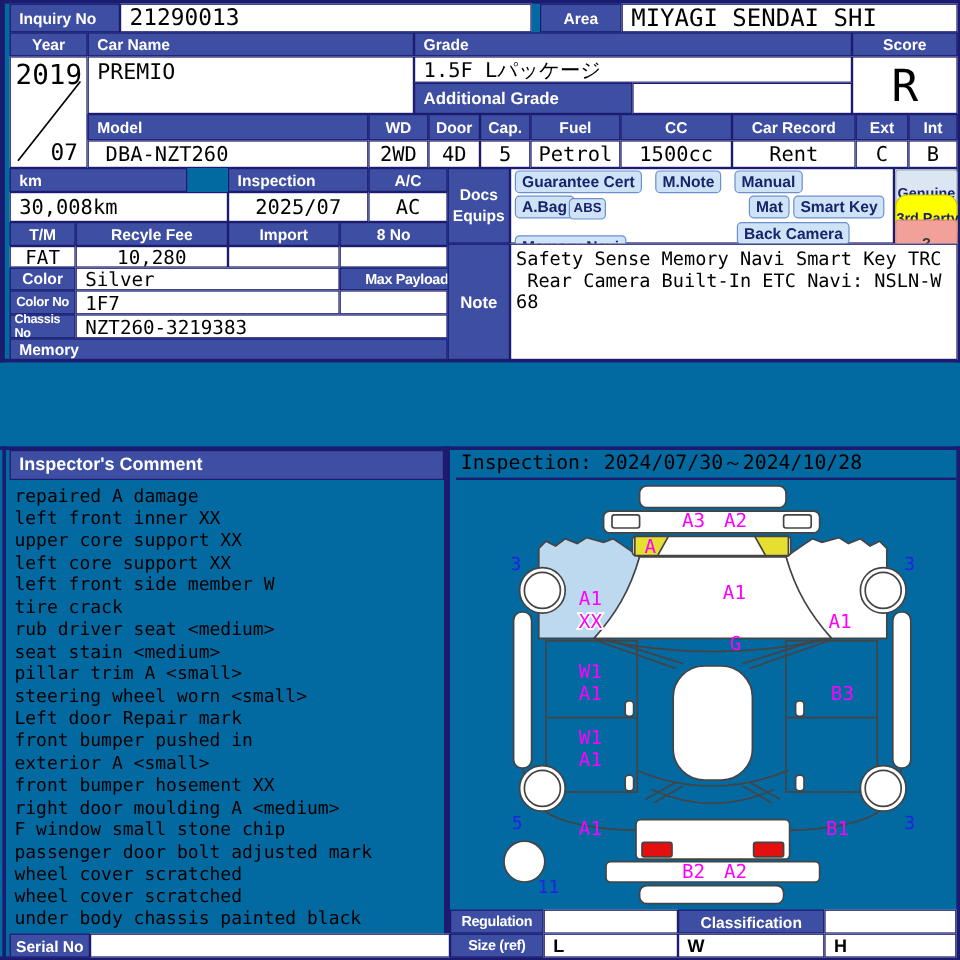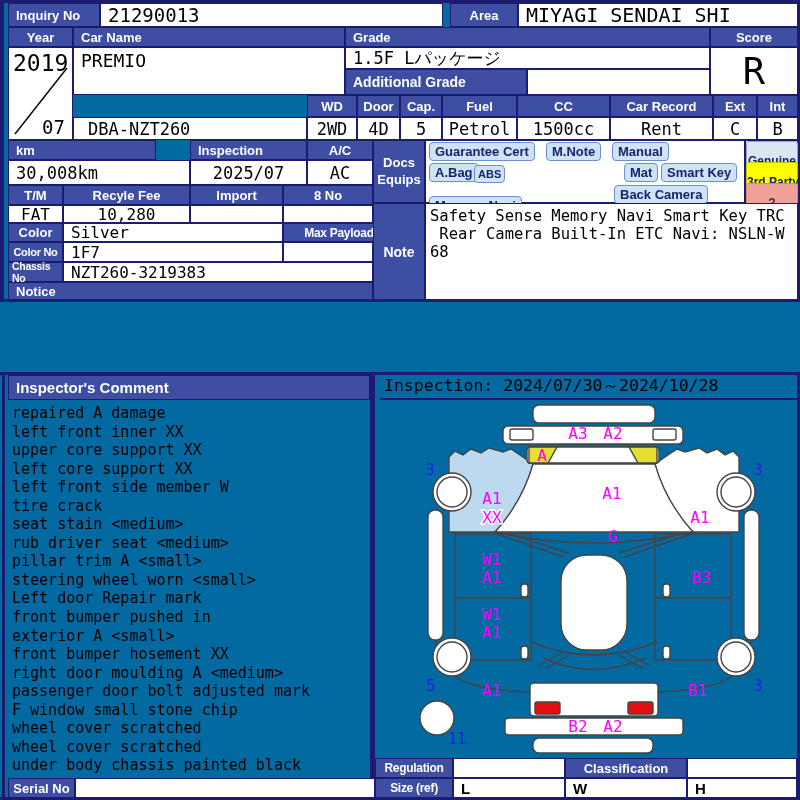--- a/index.html
+++ b/index.html
@@ -13,21 +13,21 @@
   .v{background:#fff;border:1px solid #1B1B6F;color:#000;
      font-family:"DejaVu Sans Mono","Liberation Mono",monospace;font-size:17px;
      display:flex;align-items:center;padding:0 7px;white-space:nowrap;overflow:hidden;}
   .v.c{justify-content:center;padding:0;}
   .line{position:absolute;background:#1B1B6F;}
   .chip{position:absolute;background:#CFE3F6;border:1px solid #6C8FD0;border-radius:4px;
         color:#17246B;font-weight:bold;font-size:13px;padding:1px 5px;white-space:nowrap;}
   .chip.tiny{font-size:11px;padding:2px 3px;}
   .chip.flat{width:50px;text-align:center;padding:12px 0;border-radius:3px;}
   .chip.genuine{background:#DCE6F2;border-color:#9AA7B8;}
-  .chip.third{background:#FFFF00;border-color:#C9C400;}
+  .chip.third{background:#FFFF00;border-color:#C9C400;border-radius:10px;}
   .chip.unknown{background:#F2A09A;border-color:#D98880;color:#333;}
   #year-cell{font-family:"DejaVu Sans Mono",monospace;}
   #year-cell .yy{position:absolute;left:4px;top:2px;font-size:23px;}
   #year-cell .mm{position:absolute;right:7px;top:44px;font-size:19px;margin-top:24px;}
   #note-text div, #comments div{font-family:"DejaVu Sans Mono","Liberation Mono",monospace;
         font-size:15px;line-height:18.55px;white-space:pre;}
   #note-text div{font-size:15.5px;line-height:18px;}
   #insp-period{position:absolute;left:380px;top:373px;width:417px;height:27px;
         border-bottom:2px solid #1B1B6F;display:flex;align-items:center;
         font-family:"DejaVu Sans Mono",monospace;font-size:16.5px;padding-left:4px;box-sizing:border-box;}
@@ -61,20 +61,21 @@
     <svg width="63" height="91" style="position:absolute;left:0;top:0">
       <line x1="6" y1="86" x2="58" y2="20" stroke="#000" stroke-width="1.4"></line>
     </svg>
   </div>
   <div class="cell v" style="left:73px;top:47px;width:272px;height:48px;align-items:flex-start;padding-top:2px;font-size:18px">PREMIO</div>
   <div class="cell v" style="left:345px;top:47px;width:365px;height:22px">1.5F Lパッケージ</div>
   <div class="cell h" style="left:345px;top:69px;width:182px;height:26px;font-size:14px">Additional Grade</div>
   <div class="cell v" style="left:527px;top:69px;width:183px;height:26px"></div>
   <div class="cell v c" style="left:710px;top:47px;width:88px;height:48px;font-size:37px">R</div>
 
+  <div class="cell h" style="left:73px;top:95px;width:234px;height:22px">Model</div>
   <div class="cell h c" style="left:307px;top:95px;width:50px;height:22px">WD</div>
   <div class="cell h c" style="left:357px;top:95px;width:43px;height:22px">Door</div>
   <div class="cell h c" style="left:400px;top:95px;width:42px;height:22px">Cap.</div>
   <div class="cell h c" style="left:442px;top:95px;width:75px;height:22px">Fuel</div>
   <div class="cell h c" style="left:517px;top:95px;width:93px;height:22px">CC</div>
   <div class="cell h c" style="left:610px;top:95px;width:103px;height:22px">Car Record</div>
   <div class="cell h c" style="left:713px;top:95px;width:44px;height:22px">Ext</div>
   <div class="cell h c" style="left:757px;top:95px;width:41px;height:22px">Int</div>
 
   <div class="cell v" style="left:73px;top:117px;width:234px;height:23px;padding-left:14px">DBA-NZT260</div>
@@ -124,21 +125,21 @@
   <div class="cell v" style="left:283px;top:205px;width:90px;height:18px"></div>
 
   <div class="cell h c" style="left:8px;top:223px;width:55px;height:19px">Color</div>
   <div class="cell v" style="left:63px;top:223px;width:220px;height:19px;font-size:16px">Silver</div>
   <div class="cell h c sm" style="left:283px;top:223px;width:112px;height:19px;font-size:12px">Max Payload</div>
   <div class="cell h c sm" style="left:8px;top:242px;width:55px;height:20px;font-size:11px">Color No</div>
   <div class="cell v" style="left:63px;top:242px;width:220px;height:20px;font-size:16px">1F7</div>
   <div class="cell v" style="left:283px;top:242px;width:90px;height:20px"></div>
   <div class="cell h c sm" style="left:8px;top:262px;width:55px;height:20px">Chassis No</div>
   <div class="cell v" style="left:63px;top:262px;width:310px;height:20px;font-size:16px">NZT260-3219383</div>
-  <div class="cell h" style="left:8px;top:282px;width:365px;height:18px">Notice</div>
+  <div class="cell h" style="left:8px;top:282px;width:365px;height:18px">Memory</div>
 
   <div class="cell h c" style="left:373px;top:203px;width:52px;height:97px;font-size:14px">Note</div>
   <div class="cell v" id="note-text" style="left:425px;top:203px;width:373px;height:97px;align-items:flex-start;flex-direction:column;padding:3px 4px">
     <div>Safety Sense Memory Navi Smart Key TRC</div>
     <div> Rear Camera Built-In ETC Navi: NSLN-W</div>
     <div>68</div>
   </div>
 
   <div class="line" style="left:0;top:372px;width:800px;height:3px"></div>
   <div class="line" style="left:2px;top:372px;width:3px;height:426px"></div>
@@ -147,31 +148,31 @@
   <div class="line" style="left:0;top:797px;width:800px;height:3px"></div>
 
   <div class="cell h" style="left:8px;top:375px;width:362px;height:25px;font-size:15px">Inspector's Comment</div>
   <div class="cell" id="comments" style="left:12px;top:404px;width:356px;height:372px">
     <div>repaired A damage</div>
     <div>left front inner XX</div>
     <div>upper core support XX</div>
     <div>left core support XX</div>
     <div>left front side member W</div>
     <div>tire crack</div>
+    <div>rub driver seat &lt;medium&gt;</div>
     <div>seat stain &lt;medium&gt;</div>
-    <div>rub driver seat &lt;medium&gt;</div>
     <div>pillar trim A &lt;small&gt;</div>
     <div>steering wheel worn &lt;small&gt;</div>
     <div>Left door Repair mark</div>
     <div>front bumper pushed in</div>
     <div>exterior A &lt;small&gt;</div>
     <div>front bumper hosement XX</div>
     <div>right door moulding A &lt;medium&gt;</div>
+    <div>F window small stone chip</div>
     <div>passenger door bolt adjusted mark</div>
-    <div>F window small stone chip</div>
     <div>wheel cover scratched</div>
     <div>wheel cover scratched</div>
     <div>under body chassis painted black</div>
   </div>
 
   <div class="cell h c" style="left:8px;top:778px;width:67px;height:20px">Serial No</div>
   <div class="cell v" style="left:75px;top:778px;width:300px;height:20px"></div>
 
   <div id="insp-period">Inspection: 2024/07/30～2024/10/28</div>
 

